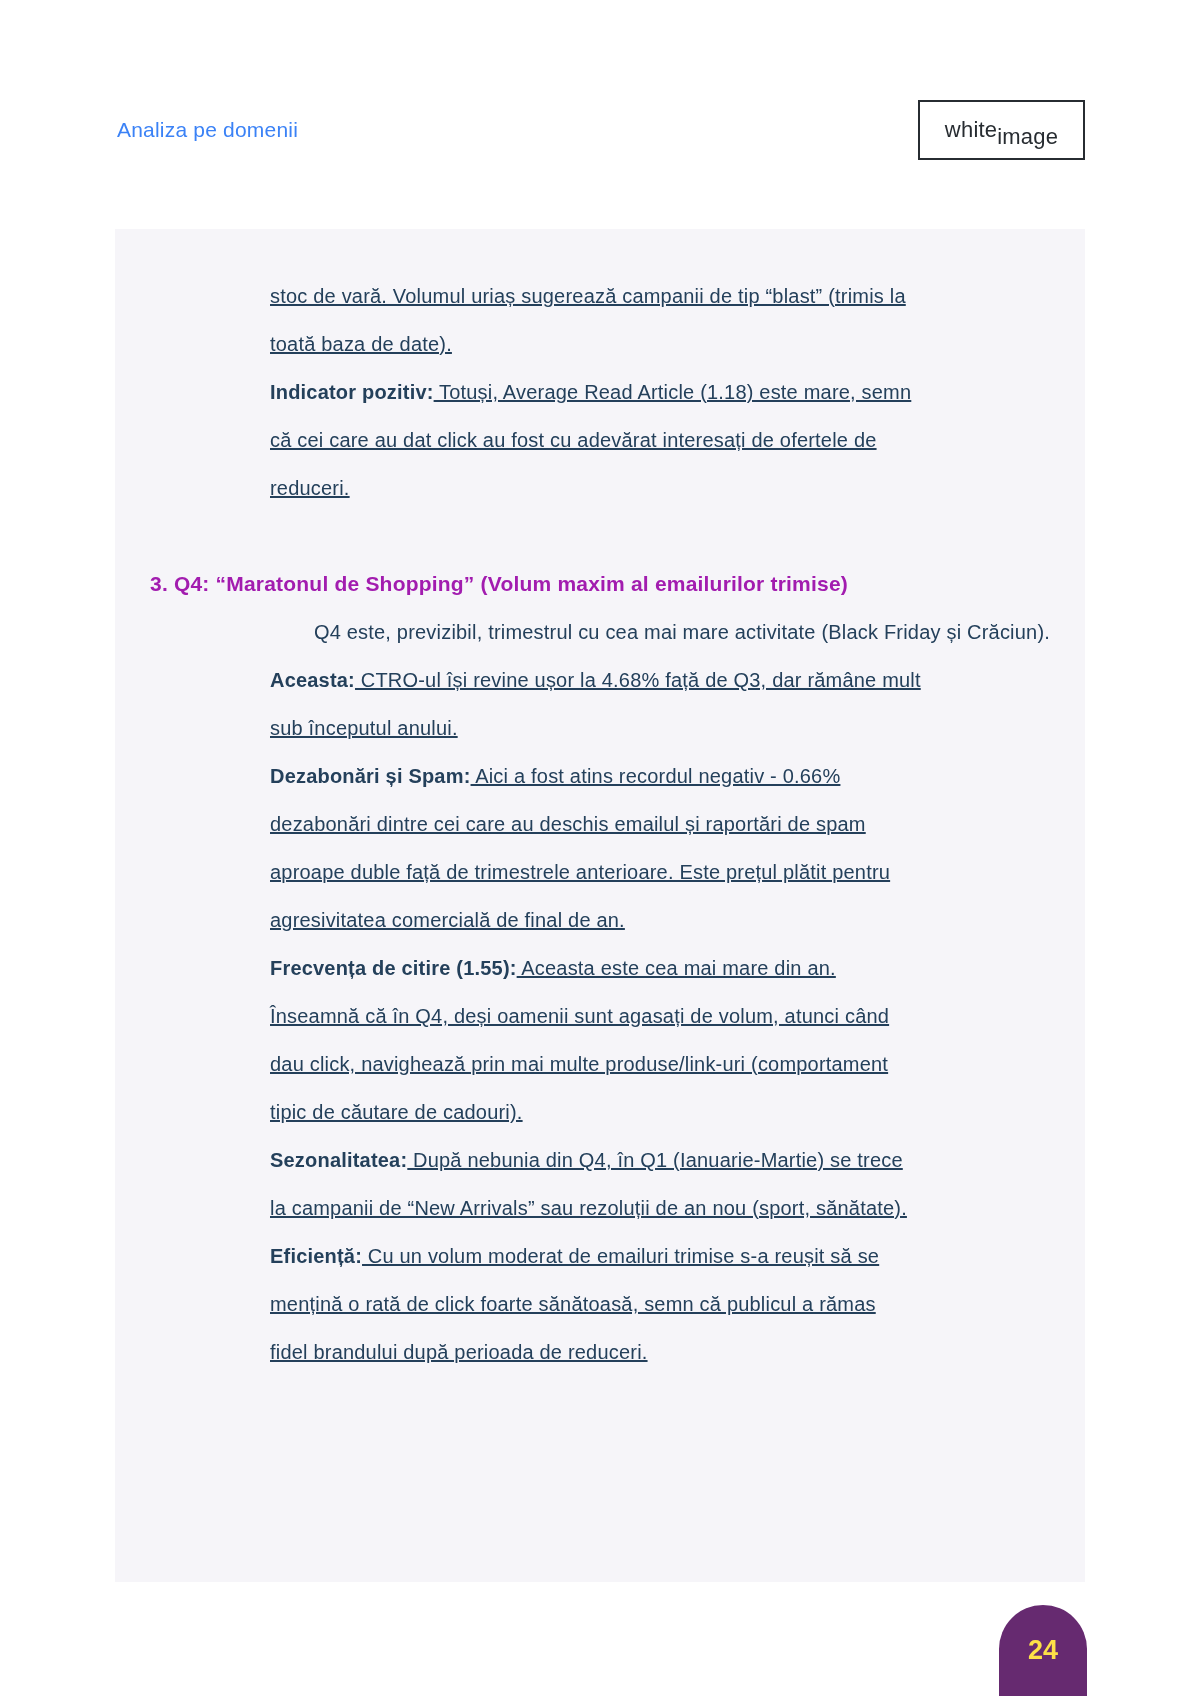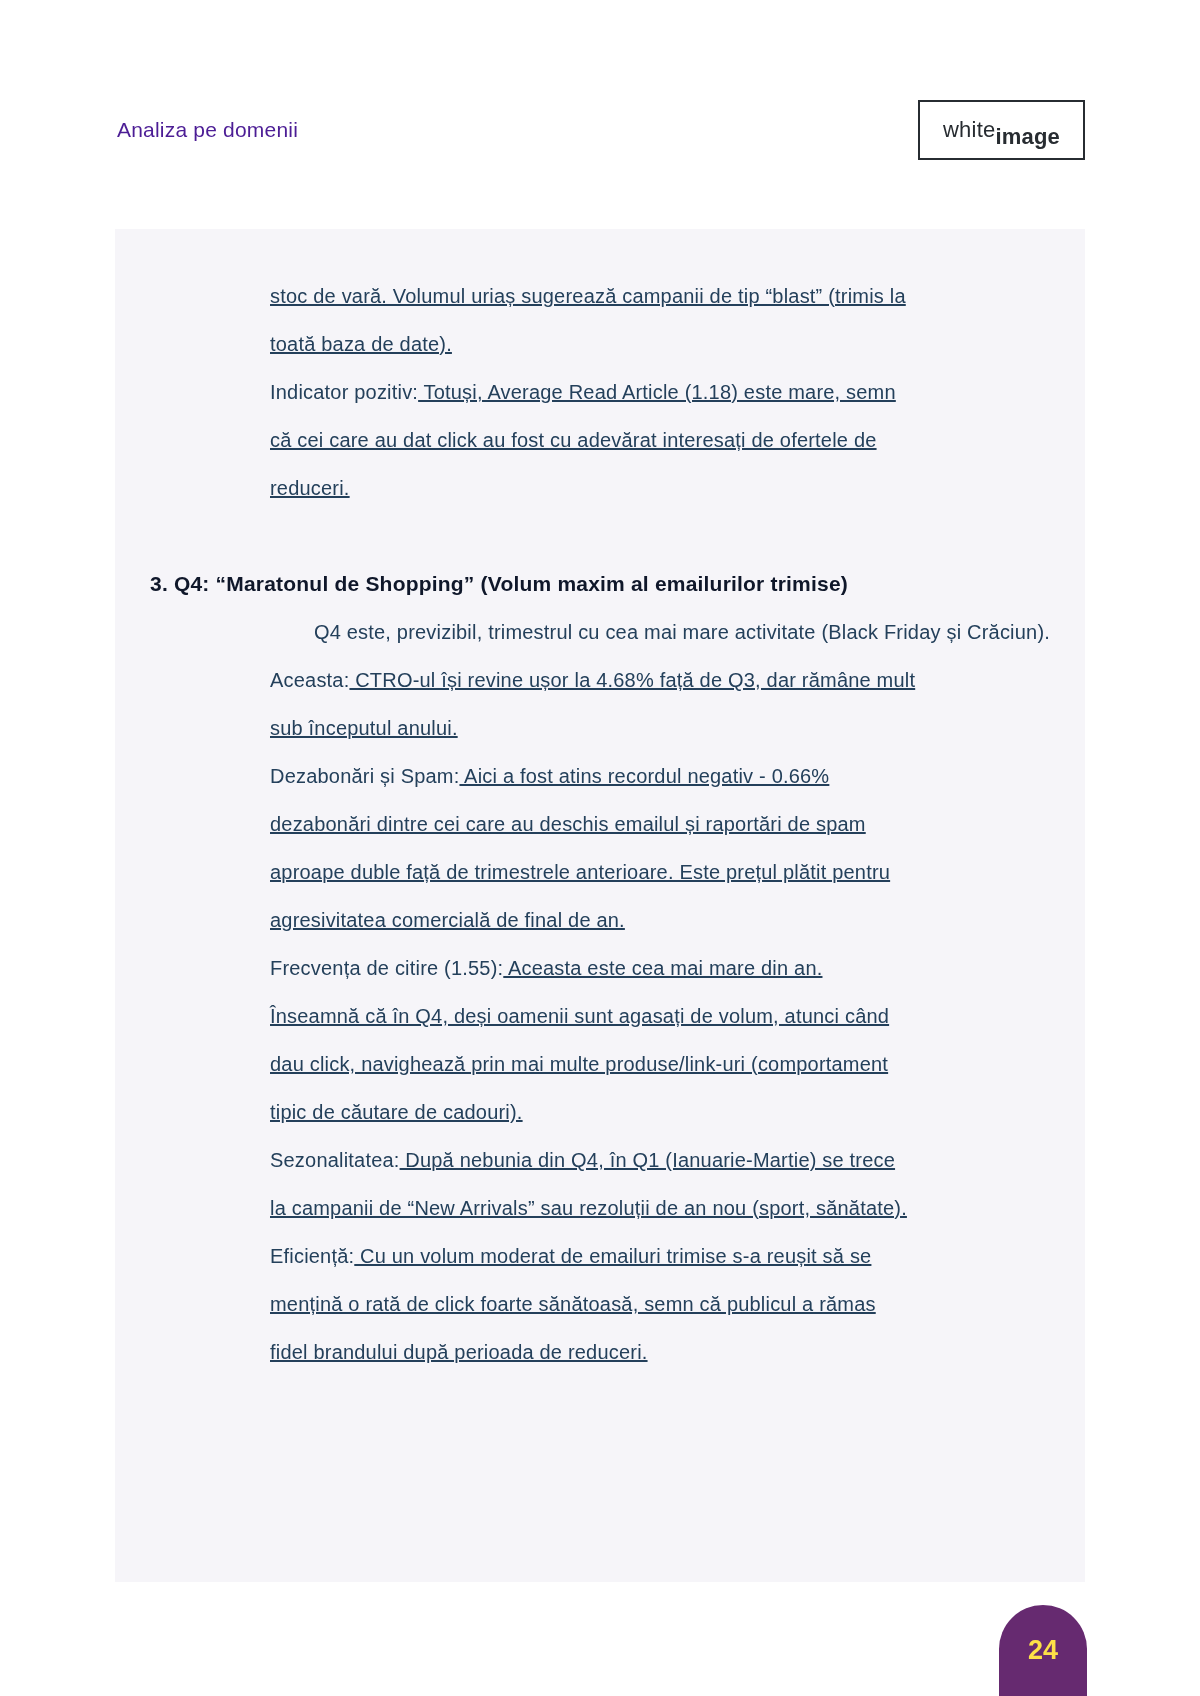--- a/index.html
+++ b/index.html
@@ -7,42 +7,42 @@
     width:1200px;height:1696px;position:relative;overflow:hidden;
     background:#ffffff;
     font-family:"Liberation Sans",sans-serif;
     color:#24405b;
   }
   .page-header{
     position:absolute;left:117px;top:100px;width:968px;
     display:flex;justify-content:space-between;align-items:center;
   }
   .page-title{
-    font-size:21px;color:#4c1d95;letter-spacing:.2px;
+    font-size:21px;color:#3b82f6;letter-spacing:.2px;
   }
   .logo-box{
     width:163px;height:56px;border:2px solid #272c31;background:#ffffff;
     display:flex;align-items:center;justify-content:center;
     font-size:22px;color:#272c31;letter-spacing:.2px;
   }
   .logo-bold{font-weight:400;}
-  .logo-light{font-weight:700;margin-top:13px;}
+  .logo-light{font-weight:400;margin-top:13px;}
   .content-panel{
     position:absolute;left:115px;top:229px;width:970px;height:1353px;
     background:#f6f5f9;box-sizing:border-box;
     padding:43px 35px 0 35px;
     font-size:20px;line-height:48px;letter-spacing:.2px;
   }
   .para{margin:0 0 0 120px;width:780px;}
   .lead{margin:0;width:900px;text-align:right;}
   .section-heading{
     margin:48px 0 0 0;font-size:21px;font-weight:700;line-height:48px;
-    color:#0f172a;letter-spacing:.2px;
+    color:#a21caf;letter-spacing:.2px;
   }
-  .b{font-weight:400;}
+  .b{font-weight:700;}
   .t{white-space:pre-line;text-decoration:underline;}
   .page-number-badge{
     position:absolute;left:999px;top:1605px;width:88px;height:91px;
     background:#662a70;border-radius:44px 44px 0 0;
     color:#fde047;font-size:27px;font-weight:700;
     display:flex;align-items:center;justify-content:center;
   }
 </style>
 </head>
 <body>

